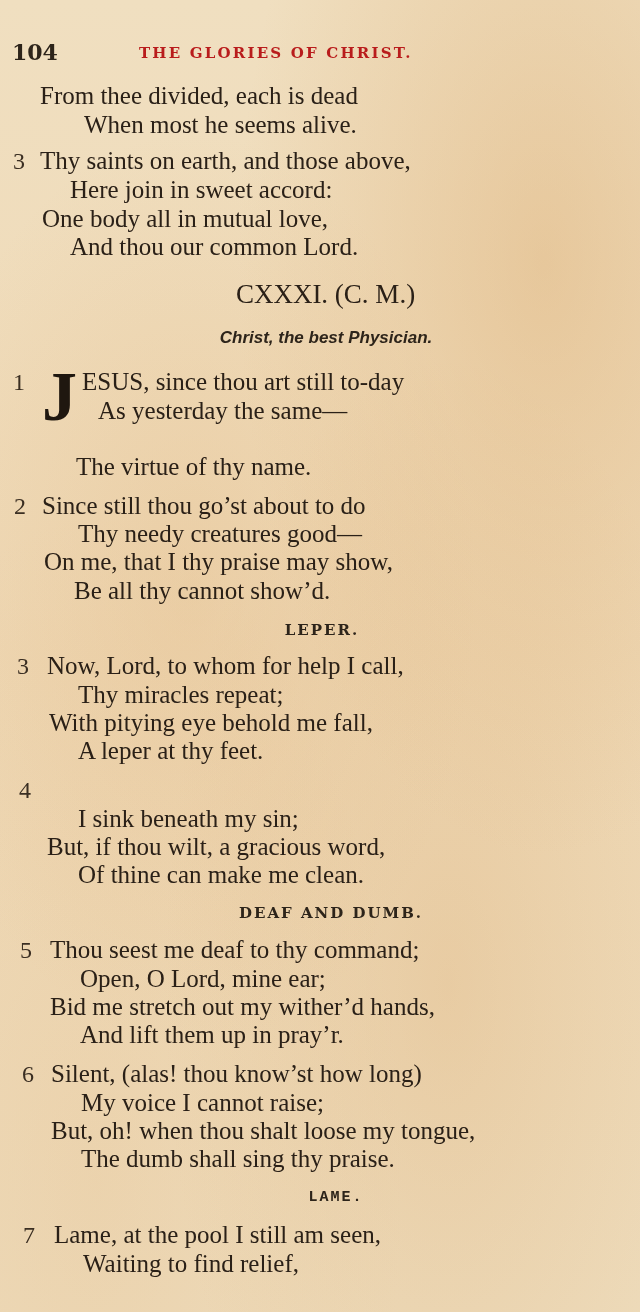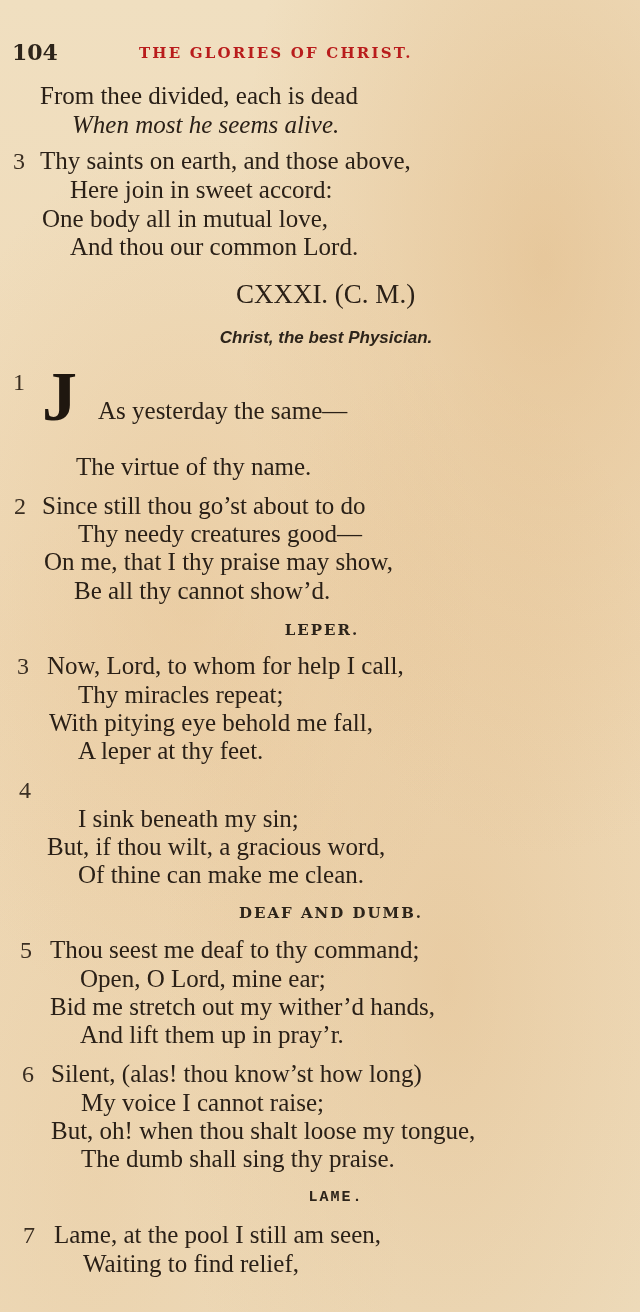--- a/index.html
+++ b/index.html
@@ -121,33 +121,34 @@
 <body>
 
 <div class="page">
 
   <div class="running-head">
     <span class="page-number">104</span>
     <span class="head-title">THE GLORIES OF CHRIST.</span>
   </div>
 
   <div class="line" style="top:57px; left:40px;">From thee divided, each is dead</div>
-  <div class="line" style="top:86px; left:72px;font-style:italic;">When most he seems alive.</div>
+  <div class="line" style="top:86px; left:84px;">When most he seems alive.</div>
 
   <div class="verse-num" style="top:122px; left:13px;">3</div>
   <div class="line" style="top:122px; left:40px;">Thy saints on earth, and those above,</div>
   <div class="line" style="top:151px; left:70px;">Here join in sweet accord:</div>
   <div class="line" style="top:180px; left:42px;">One body all in mutual love,</div>
   <div class="line" style="top:208px; left:70px;">And thou our common Lord.</div>
 
   <div class="hymn-number">CXXXI. (C. M.)</div>
   <div class="hymn-subtitle">Christ, the best Physician.</div>
 
   <div class="verse-num" style="top:343px; left:13px;">1</div>
   <div class="dropcap">J</div>
+  <div class="line" style="top:343px; left:82px;">ESUS, since thou art still to-day</div>
   <div class="line" style="top:372px; left:98px;">As yesterday the same—</div>
   <div class="line" style="top:428px; left:76px;">The virtue of thy name.</div>
 
   <div class="verse-num" style="top:467px; left:14px;">2</div>
   <div class="line" style="top:467px; left:42px;">Since still thou go’st about to do</div>
   <div class="line" style="top:495px; left:78px;">Thy needy creatures good—</div>
   <div class="line" style="top:523px; left:44px;">On me, that I thy praise may show,</div>
   <div class="line" style="top:552px; left:74px;">Be all thy cannot show’d.</div>
 
   <div class="section-head" style="top:596px; padding-left:4px;">LEPER.</div>

